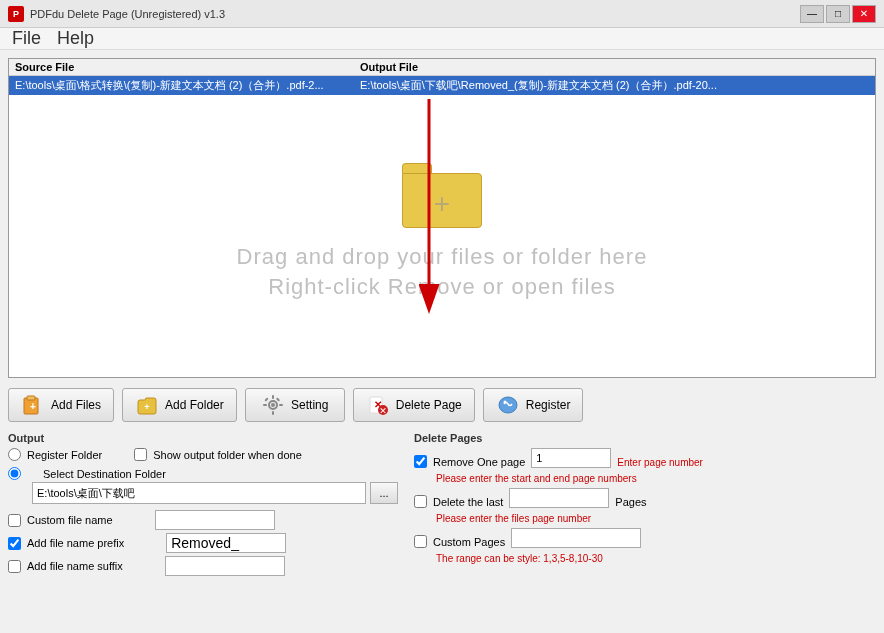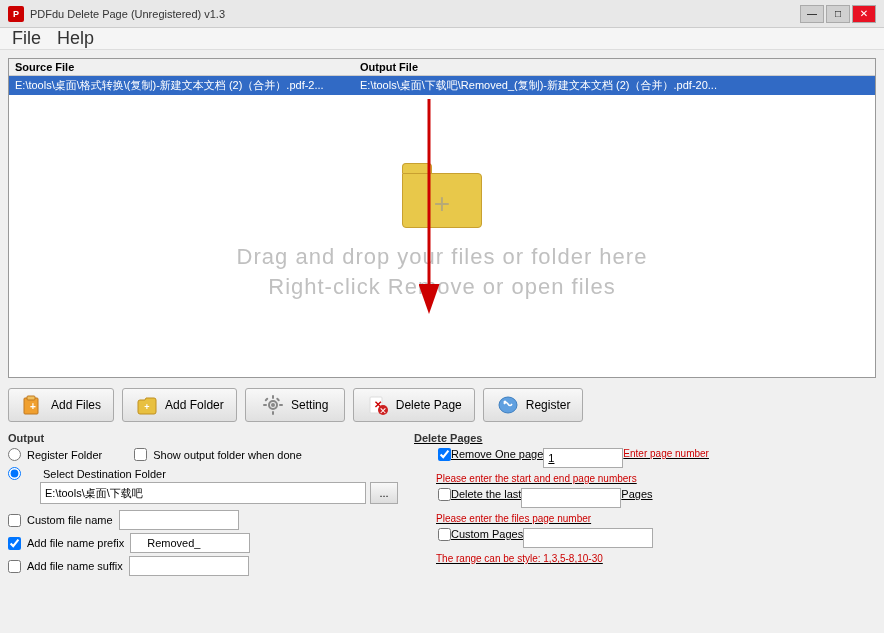--- a/index.html
+++ b/index.html
@@ -207,21 +207,21 @@
       display: flex;
       align-items: center;
       gap: 22px;
       margin-bottom: 2px;
       font-size: 11px;
     }
     .path-row {
       display: flex;
       gap: 4px;
       margin-bottom: 6px;
-      margin-left: 32px;
+      margin-left: 24px;
     }
     .path-input {
       flex: 1;
       height: 22px;
       border: 1px solid #aaa;
       padding: 0 4px;
       font-size: 11px;
       background: white;
     }
     .path-btn {
@@ -236,46 +236,46 @@
     .checkbox-row {
       display: flex;
       align-items: center;
       gap: 6px;
       margin-bottom: 3px;
       font-size: 11px;
     }
     .text-input-small {
       height: 20px;
       border: 1px solid #aaa;
-      padding: 0 16px;
-      font-size: 11px;
+      padding: 0 4px;
+      font-size: 14px;
       background: white;
       width: 120px;
+      margin-left: 36px;
     }
 
     .show-output-row {
       display: flex;
       align-items: center;
       gap: 6px;
       margin-bottom: 6px;
       font-size: 11px;
       margin-left: 0;
     }
 
     
     .delete-section {
       flex: 1;
-      text-decoration: underline;
     }
     .delete-row {
       display: flex;
-      align-items: flex-start;
+      align-items: flex-end;
+      gap: 6px;
       margin-bottom: 5px;
       font-size: 11px;
-      margin-left: 24px;
     }
     .delete-row input[type="text"] {
       height: 20px;
       border: 1px solid #aaa;
       padding: 0 4px;
       font-size: 11px;
       background: white;
     }
     .hint-text {
       font-size: 10px;

